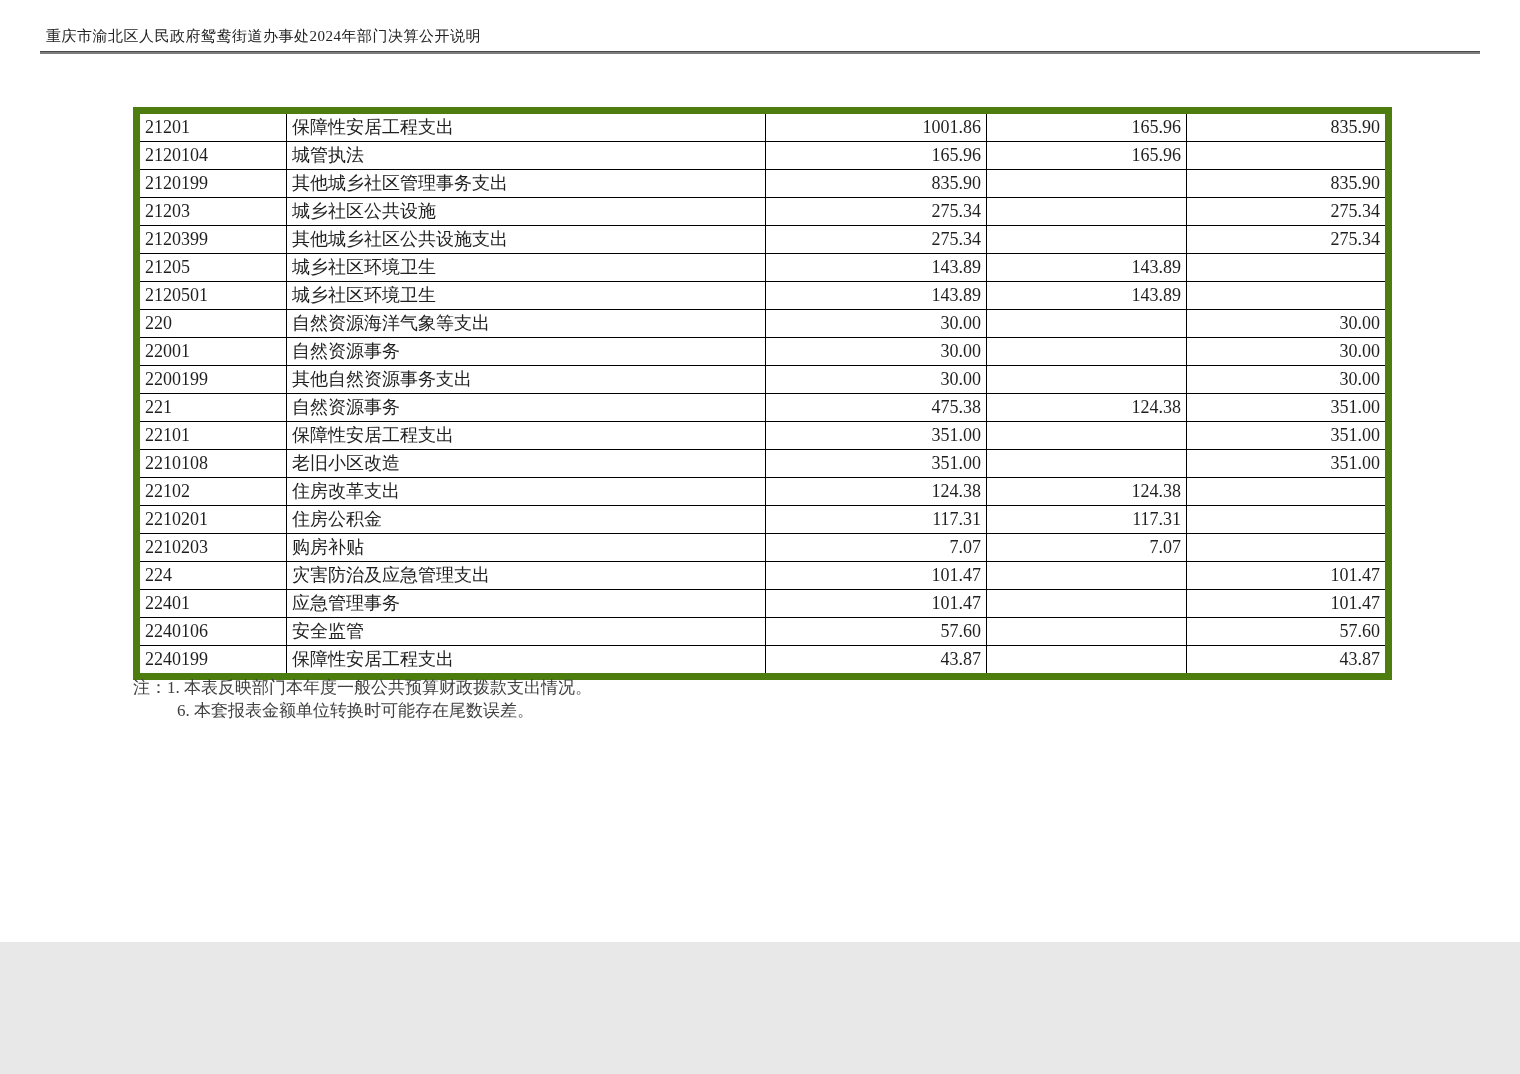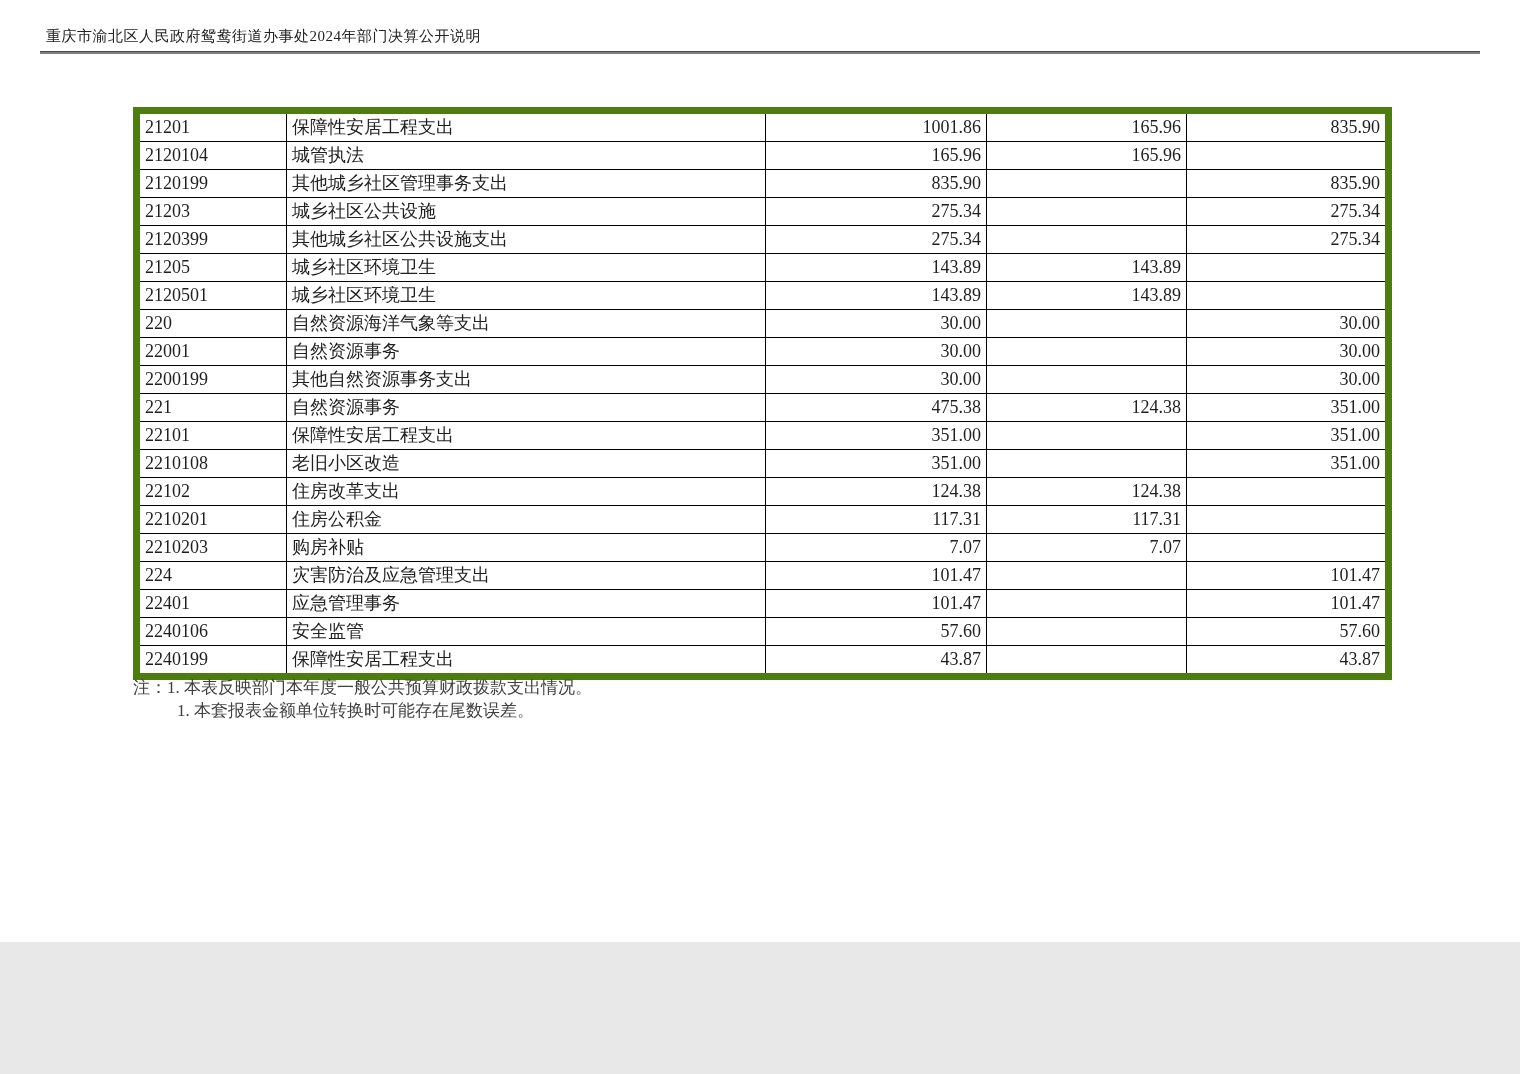--- a/index.html
+++ b/index.html
@@ -248,18 +248,18 @@
       <td class="name">保障性安居工程支出</td>
       <td class="num">43.87</td>
       <td class="num"></td>
       <td class="num">43.87</td>
     </tr>
   </tbody>
   </table>
 
   <div class="notes">
     <div class="note-line">注：1. 本表反映部门本年度一般公共预算财政拨款支出情况。</div>
-    <div class="note-line indent">1. 本套报表金额单位转换时可能存在尾数误差。</div>
+    <div class="note-line indent">6. 本套报表金额单位转换时可能存在尾数误差。</div>
   </div>
 
   <div class="page-number">-25-</div>
 
 </div>
 
 </body></html>

